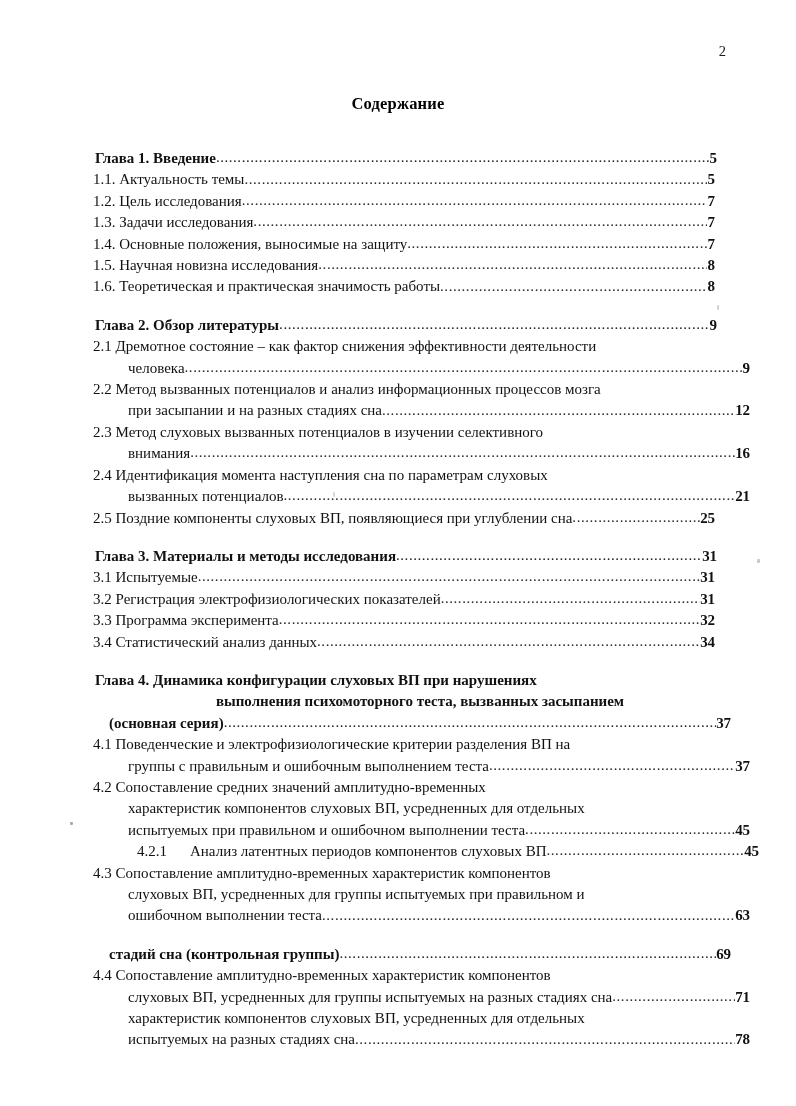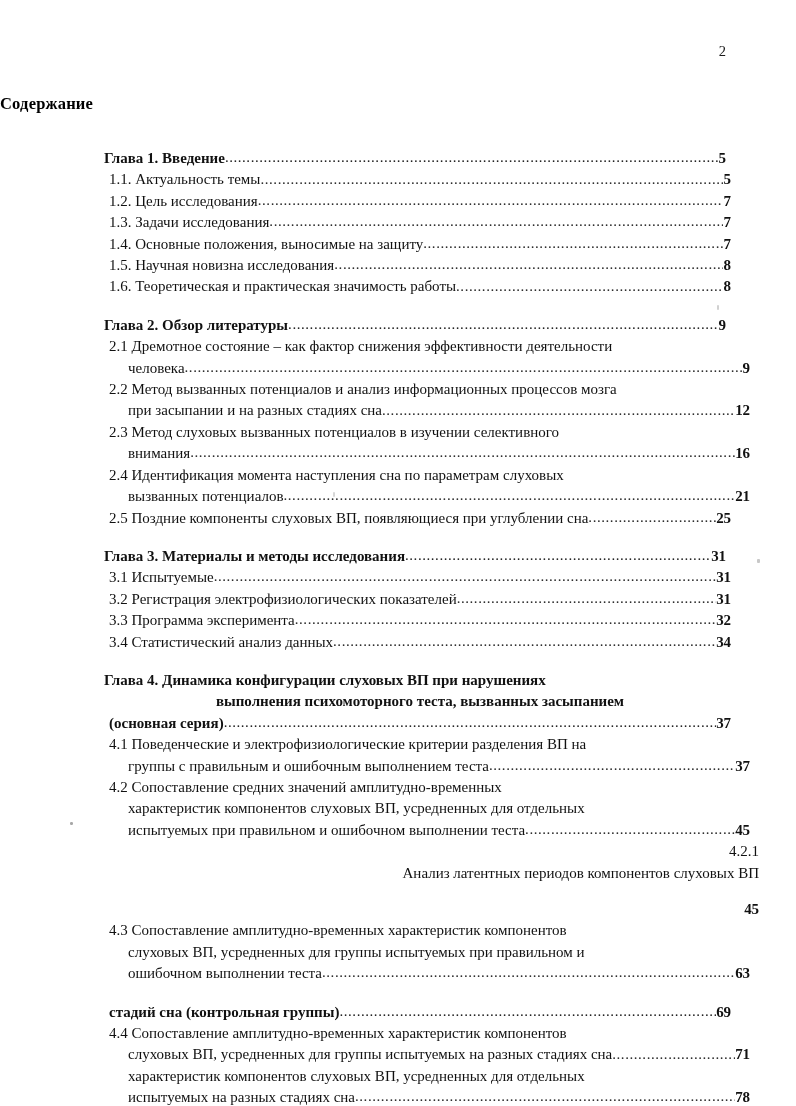--- a/index.html
+++ b/index.html
@@ -30,20 +30,21 @@
     line-height: 1;
     color: #1a1a1a;
   }
 
   
   .doc-title {
     position: absolute;
     top: 94px;
     left: 0;
     width: 796px;
+    text-align: center;
     font-size: 16.5px;
     font-weight: bold;
     letter-spacing: 0.2px;
     color: #000000;
   }
 
   
   .toc {
     position: absolute;
     top: 148px;
@@ -93,25 +94,25 @@
     padding-left: 0.5px;
     letter-spacing: -0.1px;
   }
 
   
   .entry.chapter > .line .txt,
   .entry.chapter > .line .pg { font-weight: bold; }
   .entry.chapter > .line .leader::before { color: #1d1d1d; }
 
   
-  .lvl-chapter   { margin-left: 13px;  }
+  .lvl-chapter   { margin-left: 4px;  }
   .lvl-chapter-c { margin-left: 18px; justify-content: center; }   
-  .lvl-section   { margin-left: 18px; }   
+  .lvl-section   { margin-left: 2px; }   
   .lvl-section-c { margin-left: 37px; }   
-  .lvl-sub       { margin-left: 46px; flex-direction: column; }   
+  .lvl-sub       { margin-left: 46px; }   
 
   .entry.chapter { margin-top: 0; }
 
   
   .gap-chapter { height: 17px; }
 
   
   .numgap { display: inline-block; width: 23px; }
 
   

